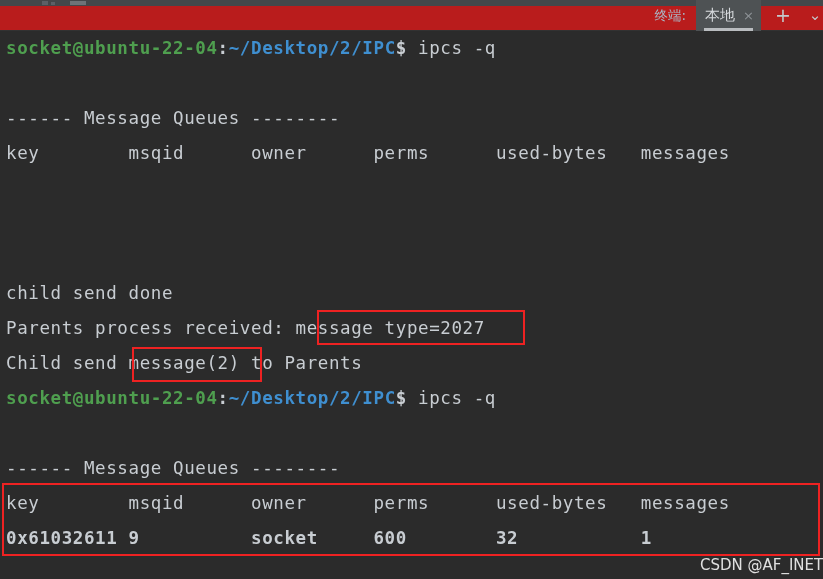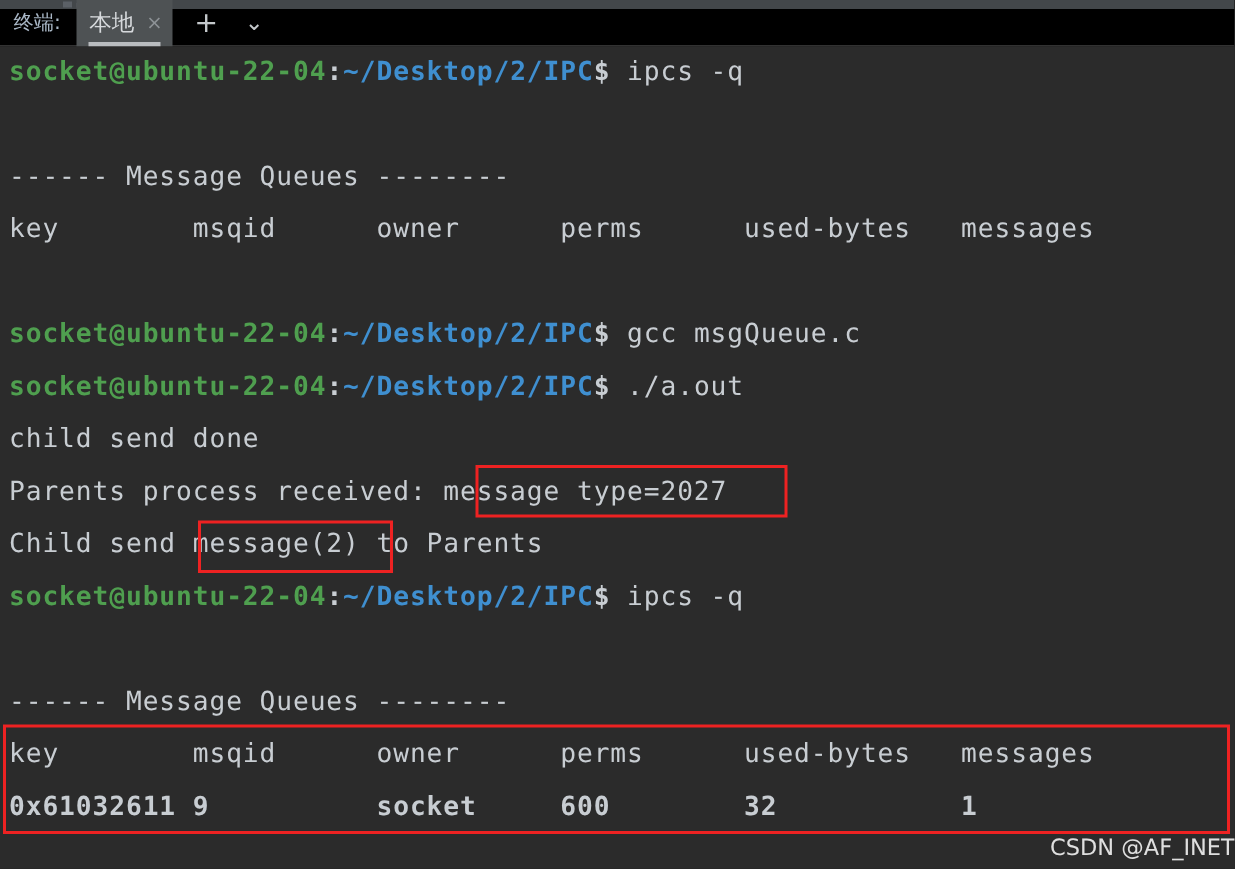--- a/index.html
+++ b/index.html
@@ -20,25 +20,26 @@
     height: 579px;
     background: #2b2b2b;
   }
 
   
   .tabbar {
     position: absolute;
     left: 0; top: 0;
     width: 823px;
     height: 31px;
-    background: #000000;
+    background: #b91c1c;
     border-bottom: 1px solid #323232;
     display: flex;
     align-items: center;
     box-sizing: border-box;
+    justify-content: flex-end;
   }
   .tabbar-strip {
     position: absolute;
     left: 0; top: 0;
     width: 823px;
     height: 6px;
     background: #43474a;
     overflow: hidden;
   }
   .strip-mark {
@@ -169,22 +170,20 @@
     <div class="tb-btn chev">⌄</div>
   </div>
 
   <div class="terminal" id="terminal-body">
 
   <div class="termline" style="top: 6px;"><span class="c-user">socket@ubuntu-22-04</span><span class="c-punct">:</span><span class="c-path">~/Desktop/2/IPC</span><span class="c-punct">$</span><span class="c-out"> ipcs -q</span></div>
       <div class="termline" style="top: 41px;"><span class="c-out"></span></div>
       <div class="termline" style="top: 76px;"><span class="c-out">------ Message Queues --------</span></div>
       <div class="termline" style="top: 111px;"><span class="c-out">key        msqid      owner      perms      used-bytes   messages</span></div>
       <div class="termline" style="top: 146px;"><span class="c-out"></span></div>
-      <div class="termline" style="top: 181px;"><span class="c-user">socket@ubuntu-22-04</span><span class="c-punct">:</span><span class="c-path">~/Desktop/2/IPC</span><span class="c-punct">$</span><span class="c-out"> gcc msgQueue.c</span></div>
-      <div class="termline" style="top: 216px;"><span class="c-user">socket@ubuntu-22-04</span><span class="c-punct">:</span><span class="c-path">~/Desktop/2/IPC</span><span class="c-punct">$</span><span class="c-out"> ./a.out</span></div>
       <div class="termline" style="top: 251px;"><span class="c-out">child send done</span></div>
       <div class="termline" style="top: 286px;"><span class="c-out">Parents process received: message type=2027</span></div>
       <div class="termline" style="top: 321px;"><span class="c-out">Child send message(2) to Parents</span></div>
       <div class="termline" style="top: 356px;"><span class="c-user">socket@ubuntu-22-04</span><span class="c-punct">:</span><span class="c-path">~/Desktop/2/IPC</span><span class="c-punct">$</span><span class="c-out"> ipcs -q</span></div>
       <div class="termline" style="top: 391px;"><span class="c-out"></span></div>
       <div class="termline" style="top: 426px;"><span class="c-out">------ Message Queues --------</span></div>
       <div class="termline" style="top: 461px;"><span class="c-out">key        msqid      owner      perms      used-bytes   messages</span></div>
       <div class="termline" style="top: 496px; font-weight: bold;"><span class="c-out">0x61032611 9          socket     600        32           1</span></div>
     </div>
 

